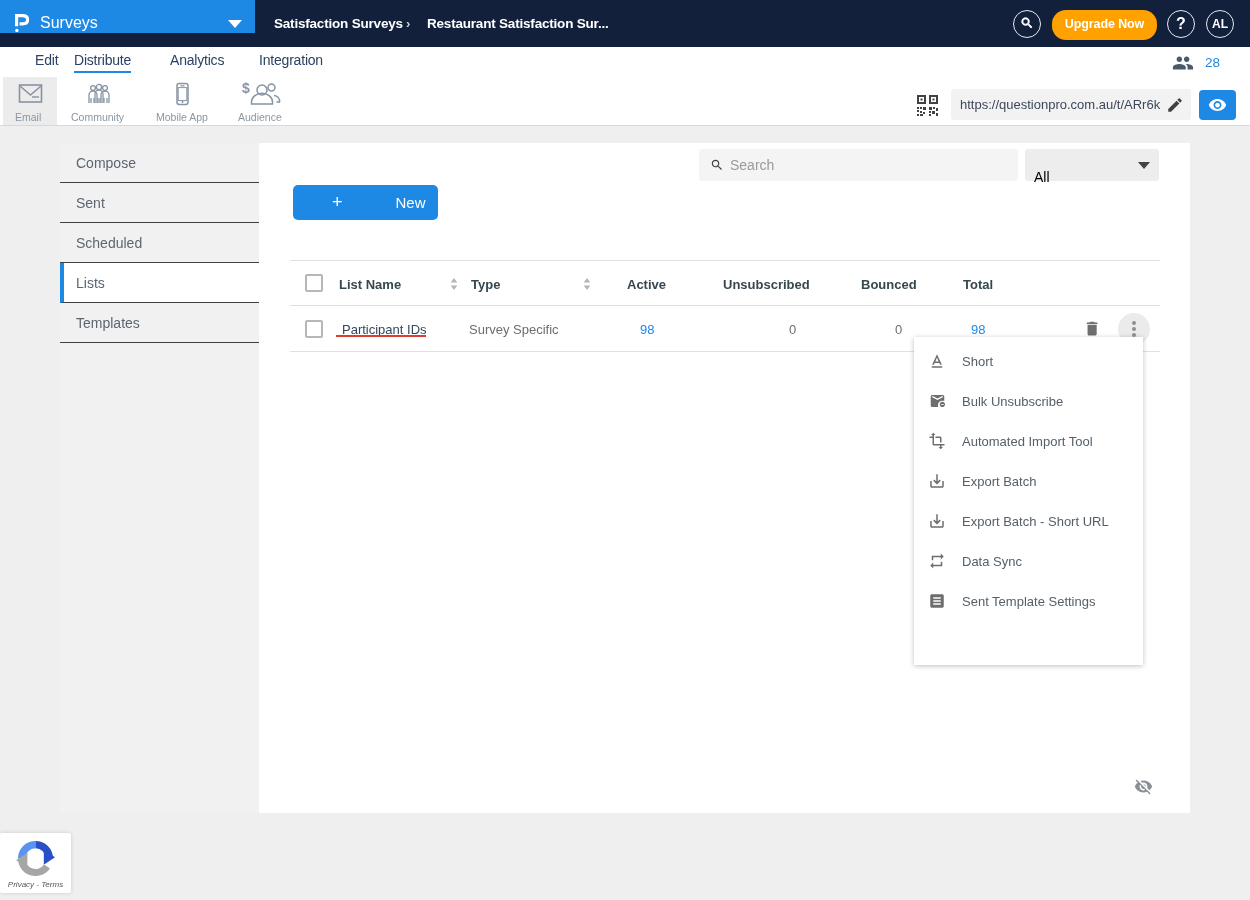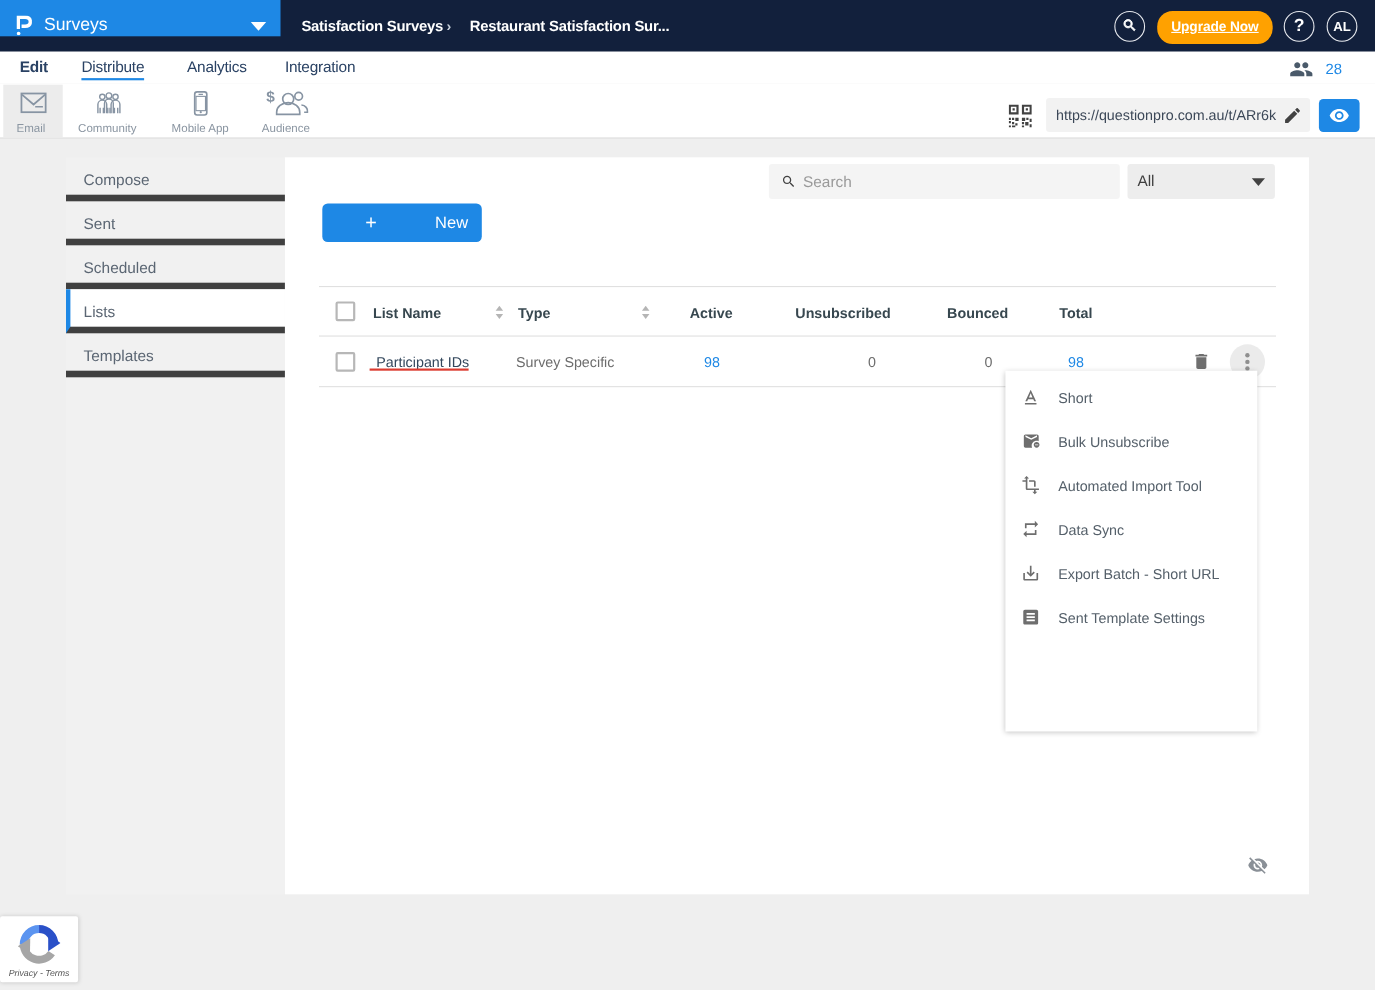--- a/index.html
+++ b/index.html
@@ -11,46 +11,46 @@
   #topbar { left:0; top:0; width:1250px; height:47px; background:#12203c; }
   #logobox { left:0; top:0; width:255px; height:33px; background:#1e88e5; }
   #logobox .caret { position:absolute; left:228px; top:20px; width:0; height:0;
     border-left:7px solid transparent; border-right:7px solid transparent; border-top:8px solid #fff; }
   #surveys-txt { left:40px; top:14px; color:#fff; font-size:16px; font-weight:400; }
   .crumb { top:16px; color:#fff; font-size:13.5px; font-weight:700; letter-spacing:-0.2px; }
   .crumb-sep { top:16px; color:#c9d2dd; font-size:13px; font-weight:700; }
   .circ { position:absolute; width:28px; height:28px; border:1.5px solid #e8eaef; border-radius:50%;
     color:#fff; text-align:center; }
   #upgrade { left:1052px; top:10px; width:105px; height:30px; background:#ffa100; border-radius:14px;
-    color:#fff; font-size:12.5px; font-weight:700; letter-spacing:-0.1px; text-align:center; line-height:28px;text-decoration:underline; }
+    color:#fff; font-size:12.5px; font-weight:700; letter-spacing:-0.1px; text-align:center; line-height:28px; }
 
   
   #tabsrow { left:0; top:47px; width:1250px; height:29px; background:#fff; }
   .tab { position:absolute; top:52px; font-size:14px; letter-spacing:-0.2px; color:#2a4264; }
   #cnt28 { left:1205px; top:55px; color:#1e88e5; font-size:13.5px; }
 
   
   #toolrow { left:0; top:76px; width:1250px; height:50px; background:#fff; border-bottom:1px solid #d8d8d8; }
   #emailtile { left:3px; top:1px; width:54px; height:48px; background:#ececec; }
   .toollabel { position:absolute; top:35px; font-size:10.5px; color:#8b96a2; }
   #urlinput { left:951px; top:13px; width:240px; height:31px; background:#f2f2f2; border-radius:3px;
     font-size:13px; color:#3c4858; line-height:31px; padding-left:9px; }
   #eyebtn { left:1199px; top:14px; width:37px; height:30px; background:#1e88e5; border-radius:4px; }
 
   
   #sidebar { left:60px; top:143px; width:199px; height:670px; background:#f1f1f1; }
   .sideitem { position:absolute; left:0; width:199px; height:40px; line-height:40px; padding-left:16px;
-    font-size:14px; color:#5b6673; border-bottom:6px solid #404040; }
+    font-size:14px; color:#5b6673; border-bottom:1px solid #404040; }
   .sideactive { background:#fff; border-left:4px solid #1e88e5; padding-left:12px; }
   #main { left:259px; top:143px; width:931px; height:670px; background:#fff; }
 
   #searchbox { left:699px; top:149px; width:319px; height:32px; background:#f4f4f4; border-radius:3px; }
   #searchbox span { position:absolute; left:31px; top:8px; color:#9a9a9a; font-size:14px; }
   #allbox { left:1025px; top:149px; width:134px; height:32px; background:#ededed; border-radius:3px; }
-  #allbox span { position:absolute; left:9px; top:7px; color:#404040; font-size:14px; }
+  #allbox span { position:absolute; left:9px; top:20px; color:#000000; font-size:14px; }
   #allbox .dcaret { position:absolute; left:113px; top:13px; width:0; height:0;
     border-left:6px solid transparent; border-right:6px solid transparent; border-top:7px solid #424242; }
 
   #newlist { left:293px; top:185px; width:145px; height:35px; background:#1e88e5; border-radius:5px;
     color:#fff; text-align:center; line-height:35px; font-size:15px; }
 
   
   .hline { position:absolute; height:1px; background:#e0e0e0; }
   .cb { position:absolute; width:18px; height:18px; border:2px solid #b7b7b7; border-radius:2px; background:#fff; }
   .th { position:absolute; top:277px; font-size:13px; font-weight:700; color:#37474f; }
@@ -91,21 +91,21 @@
 <div class="circ" style="left:1013px; top:10px;">
   <svg width="14" height="14" viewBox="0 0 24 24" style="margin-top:5px;">
       <path fill="#fff" d="M15.5 14h-.79l-.28-.27C15.41 12.59 16 11.11 16 9.5 16 5.91 13.09 3 9.5 3S3 5.91 3 9.5 5.91 16 9.5 16c1.61 0 3.09-.59 4.23-1.57l.27.28v.79l5 4.99L20.49 19l-4.99-5zm-6 0C7.01 14 5 11.99 5 9.5S7.01 5 9.5 5 14 7.01 14 9.5 11.99 14 9.5 14z" stroke="#fff" stroke-width="1.5"></path>
     </svg>
 </div>
 <div id="upgrade" class="abs">Upgrade Now</div>
 <div class="circ" style="left:1167px; top:10px; font-size:16px; font-weight:700; line-height:26px;">?</div>
 <div class="circ" style="left:1206px; top:10px; font-size:12px; font-weight:700; line-height:26px;">AL</div>
 
 <div id="tabsrow" class="abs"></div>
-<div class="tab abs" style="left:18px;font-weight:bold;">Edit</div>
+<div class="tab abs" style="left:35px;">Edit</div>
 <div class="tab abs" style="left:74px; border-bottom:2px solid #1e88e5; padding-bottom:3px;">Distribute</div>
 <div class="tab abs" style="left:170px;">Analytics</div>
 <div class="tab abs" style="left:259px;">Integration</div>
 <svg class="abs" style="left:1172px; top:55px;" width="22" height="16" viewBox="0 0 24 16">
     <path fill="#4a5a6a" d="M16 7c1.66 0 2.99-1.34 2.99-3S17.66 1 16 1c-1.66 0-3 1.34-3 3s1.34 3 3 3zm-8 0c1.66 0 2.99-1.34 2.99-3S9.66 1 8 1C6.34 1 5 2.34 5 4s1.34 3 3 3zm0 2c-2.33 0-7 1.17-7 3.5V15h14v-2.5C15 10.17 10.33 9 8 9zm8 0c-.29 0-.62.02-.97.05 1.16.84 1.97 1.97 1.97 3.45V15h6v-2.5c0-2.33-4.67-3.5-7-3.5z"></path>
   </svg>
 <div id="cnt28" class="abs">28</div>
 
 <div id="toolrow" class="abs">
   <div id="emailtile" class="abs"></div>
@@ -243,29 +243,35 @@
     <span>Bulk Unsubscribe</span>
   </div>
   <div class="mi">
     <svg width="18" height="18" viewBox="0 0 24 24">
         <path fill="#6e6e6e" d="M22 18v-2H8V4h2L7 1 4 4h2v2H2v2h4v8c0 1.1.9 2 2 2h8v2h-2l3 3 3-3h-2v-2h4zM10 8h6v6h2V8c0-1.1-.9-2-2-2h-6v2z"></path>
       </svg>
     <span>Automated Import Tool</span>
   </div>
   <div class="mi">
     <svg width="18" height="18" viewBox="0 0 24 24">
+        <path fill="#6e6e6e" d="M19 12v7H5v-7H3v7c0 1.1.9 2 2 2h14c1.1 0 2-.9 2-2v-7h-2zm-6 .67l2.59-2.58L17 11.5l-5 5-5-5 1.41-1.41L11 12.67V3h2v9.67z"></path>
+      </svg>
+    <span>Export Batch</span>
+  </div>
+  <div class="mi">
+    <svg width="18" height="18" viewBox="0 0 24 24">
+        <path fill="#6e6e6e" d="M19 12v7H5v-7H3v7c0 1.1.9 2 2 2h14c1.1 0 2-.9 2-2v-7h-2zm-6 .67l2.59-2.58L17 11.5l-5 5-5-5 1.41-1.41L11 12.67V3h2v9.67z"></path>
+      </svg>
+    <span>Export Batch - Short URL</span>
+  </div>
+  <div class="mi">
+    <svg width="18" height="18" viewBox="0 0 24 24">
         <path fill="#6e6e6e" d="M7 7h10v3l4-4-4-4v3H5v6h2V7zm10 10H7v-3l-4 4 4 4v-3h12v-6h-2v4z"></path>
       </svg>
     <span>Data Sync</span>
-  </div>
-  <div class="mi">
-    <svg width="18" height="18" viewBox="0 0 24 24">
-        <path fill="#6e6e6e" d="M19 12v7H5v-7H3v7c0 1.1.9 2 2 2h14c1.1 0 2-.9 2-2v-7h-2zm-6 .67l2.59-2.58L17 11.5l-5 5-5-5 1.41-1.41L11 12.67V3h2v9.67z"></path>
-      </svg>
-    <span>Export Batch - Short URL</span>
   </div>
   <div class="mi">
     <svg width="18" height="18" viewBox="0 0 24 24">
         <path fill="#6e6e6e" d="M19 3H5c-1.1 0-2 .9-2 2v14c0 1.1.9 2 2 2h14c1.1 0 2-.9 2-2V5c0-1.1-.9-2-2-2zm-2 14H7v-2h10v2zm0-4H7v-2h10v2zm0-4H7V7h10v2z"></path>
       </svg>
     <span>Sent Template Settings</span>
   </div>
 </div>
 
 <svg class="abs" style="left:1134px; top:777px;" width="19" height="19" viewBox="0 0 24 24">

